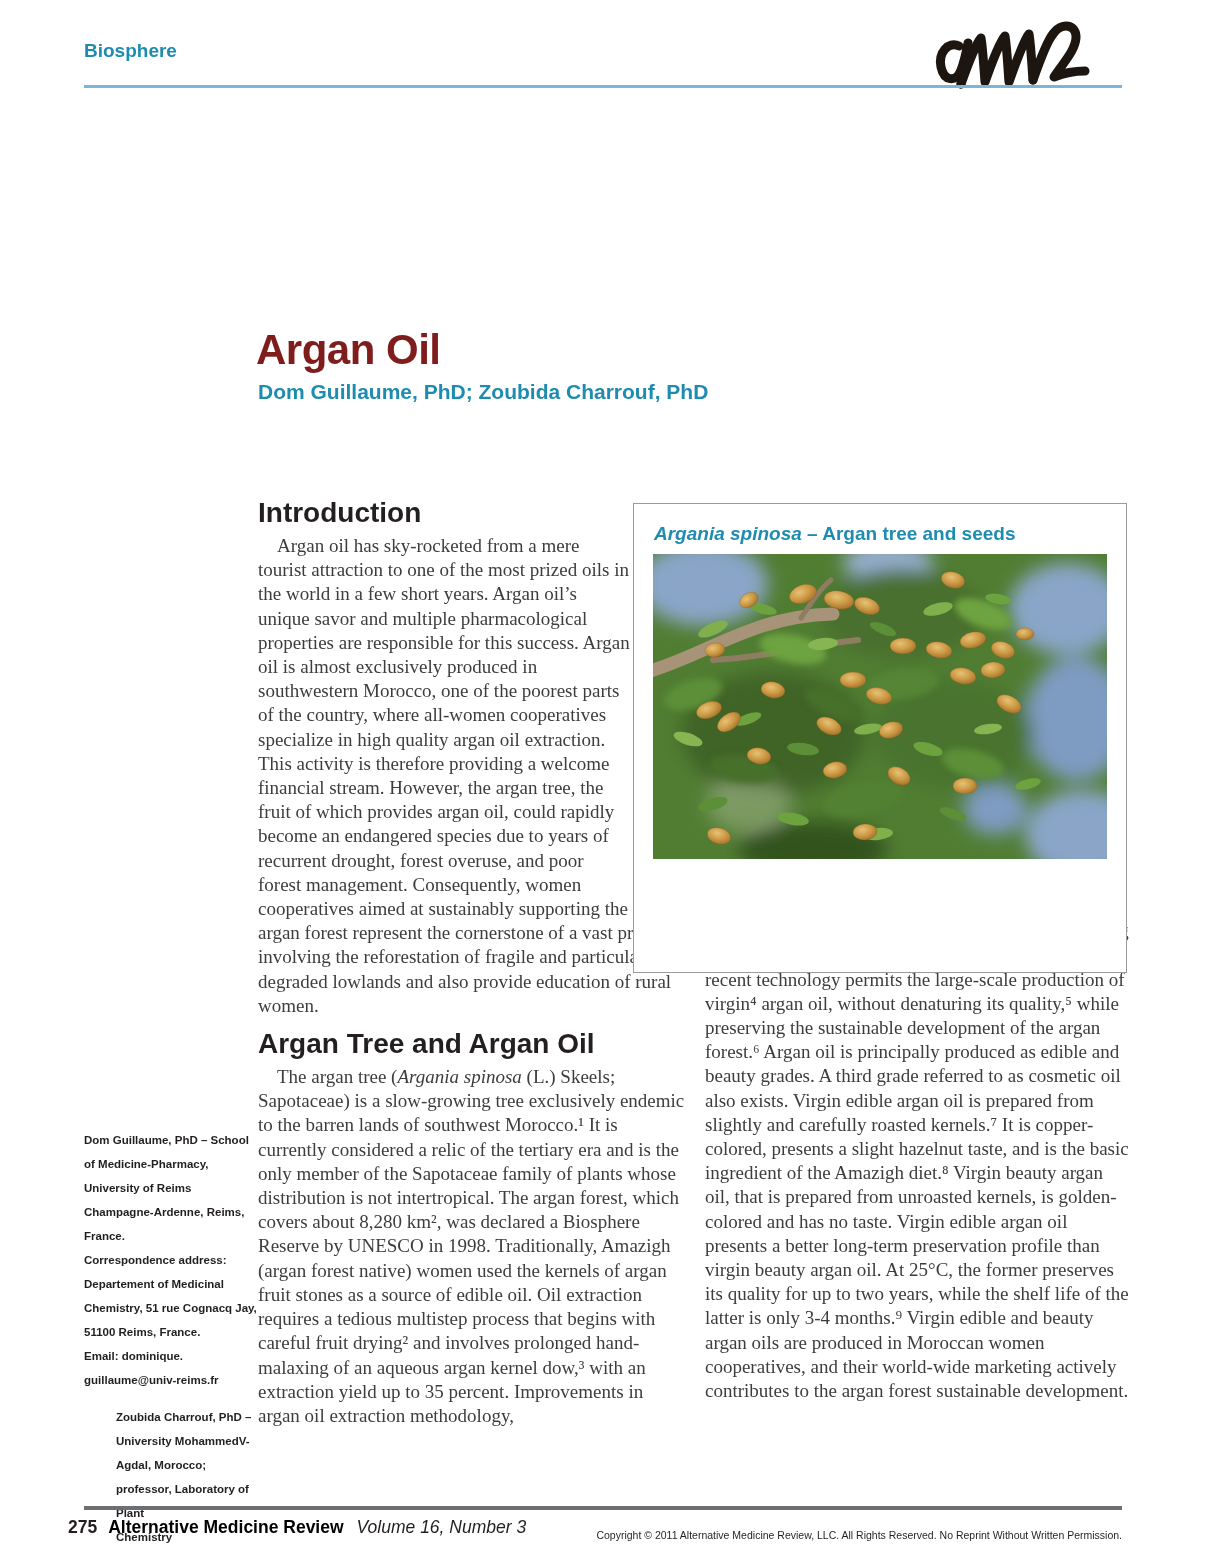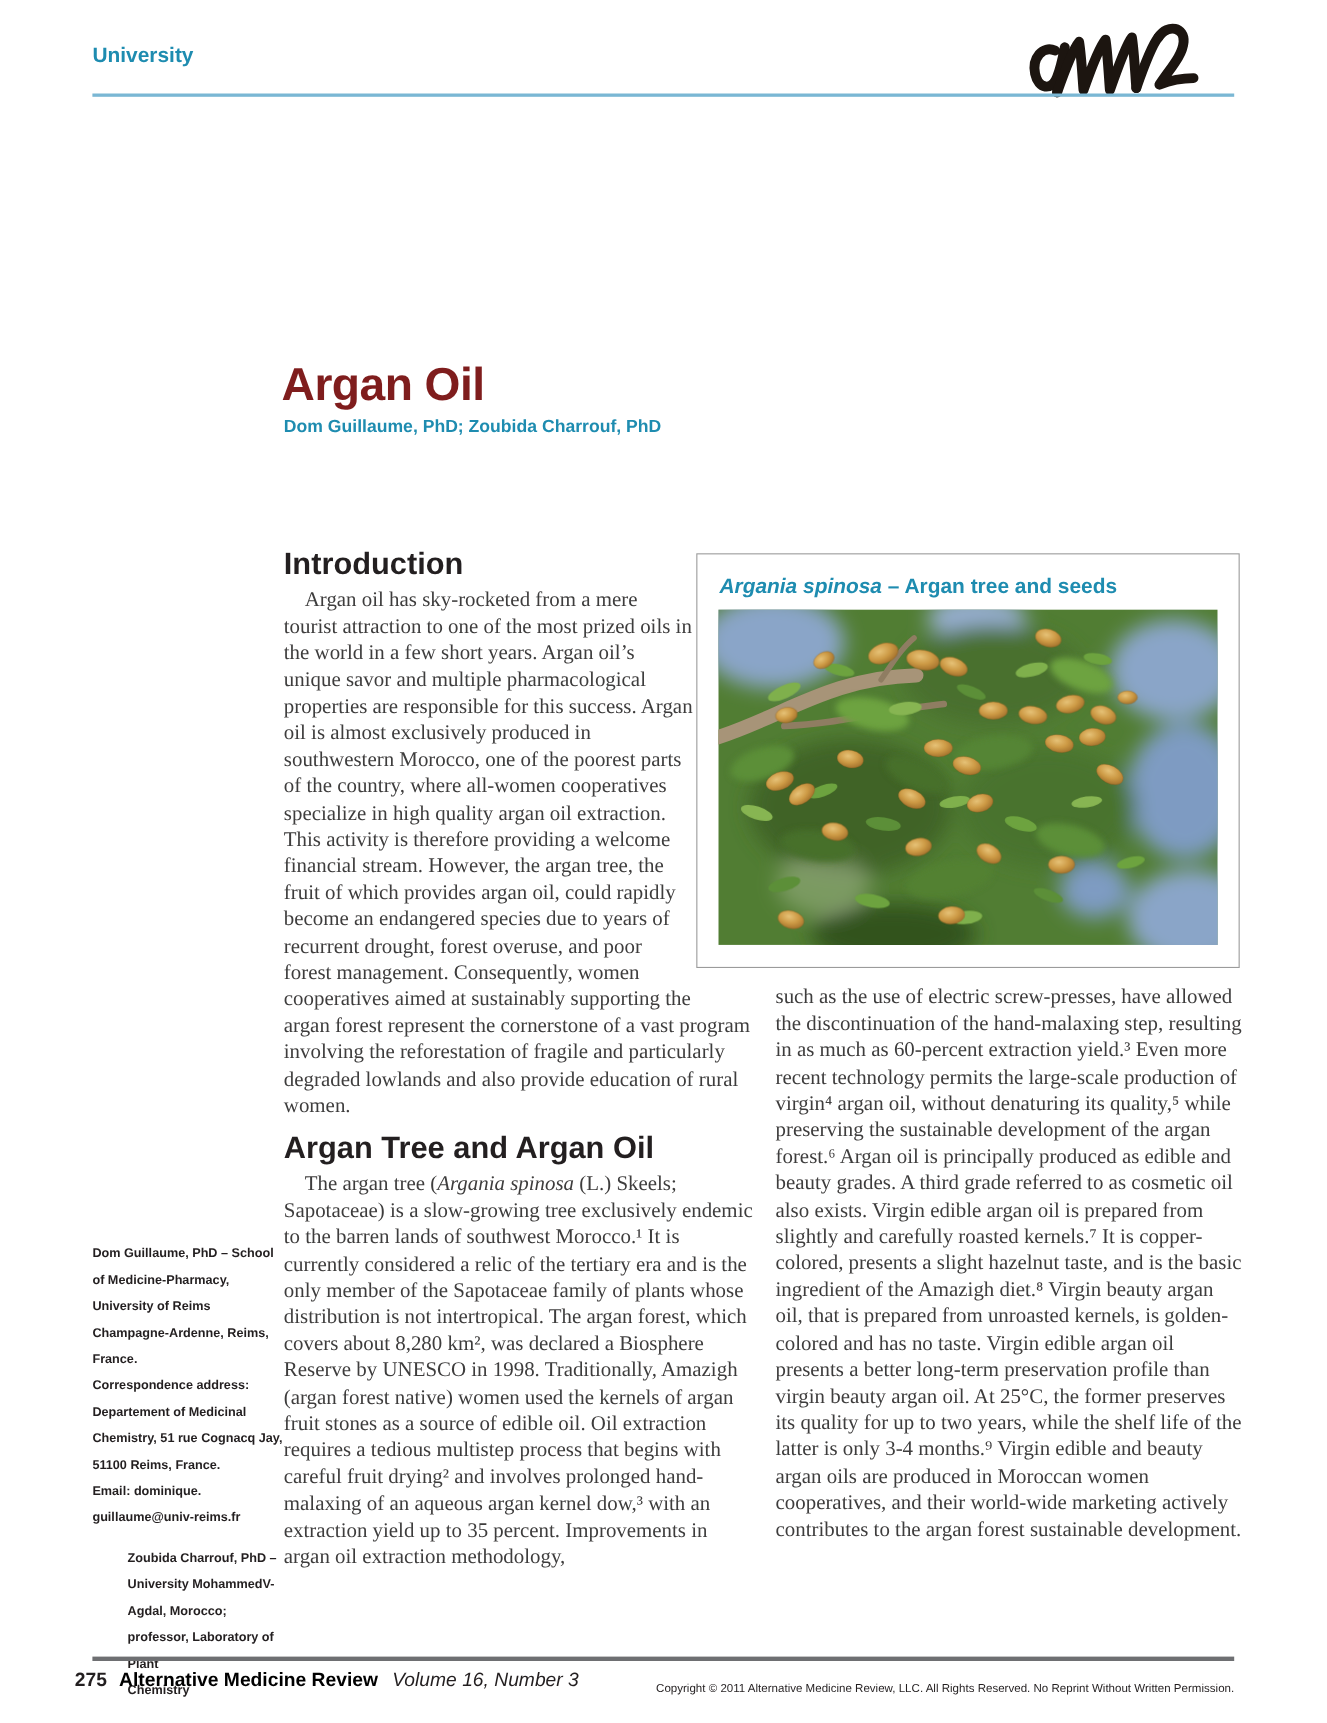--- a/index.html
+++ b/index.html
@@ -6,53 +6,53 @@
   .page{
     position:relative;width:1206px;height:1566px;background:#fff;overflow:hidden;
     font-family:"Liberation Sans", sans-serif;color:#231f20;
   }
   
   .kicker{position:absolute;left:84px;top:40px;font-size:19px;font-weight:bold;color:#1e8cb0;}
   .header-rule{position:absolute;left:84px;top:85px;width:1038px;height:3px;background:#7ab7d4;}
   .logo{position:absolute;left:933px;top:18px;}
   
   .title{position:absolute;left:256px;top:298px;font-size:42px;font-weight:bold;color:#7f1d1d;letter-spacing:-0.5px;}
-  .authors{position:absolute;left:258px;top:380px;font-size:16px;font-weight:bold;color:#1e8cb0;}
+  .authors{position:absolute;left:258px;top:380px;font-size:21px;font-weight:bold;color:#1e8cb0;}
   
   .serif{font-family:"Liberation Serif","DejaVu Serif",serif;font-size:19px;line-height:24.2px;color:#3e3d3d;}
   .col-left{position:absolute;left:258px;top:500px;width:428px;}
   .col-right{position:absolute;left:705px;top:895px;width:424px;}
   .wrap-spacer{float:right;width:56px;height:420px;}
   h2.sect{font-family:"Liberation Sans",sans-serif;font-size:28px;line-height:26px;font-weight:bold;color:#231f20;margin:0 0 8px 0;}
   h2.sect.second{margin-top:13px;}
   p.body{margin:0;text-indent:19px;}
   p.body.noindent{text-indent:0;}
   .it{font-style:italic;}
   
-  .figure{position:absolute;left:633px;top:503px;width:494px;height:377px;border:1.5px solid #9b9b9b;background:#fff;box-sizing:border-box;}
+  .figure{position:absolute;left:633px;top:503px;width:494px;height:470px;border:1.5px solid #9b9b9b;background:#fff;box-sizing:border-box;}
   .fig-caption{margin:19px 0 9px 20px;font-size:19px;font-weight:bold;color:#1e8cb0;}
   .fig-photo{display:block;margin-left:19px;}
   
   .margin-note{position:absolute;left:84px;top:1128px;width:184px;font-size:11.5px;line-height:24px;font-weight:bold;color:#231f20;}
   .margin-note p{margin:0;white-space:pre-line;}
   .margin-note p + p{margin-top:13px;margin-left:32px;}
   
   .footer-rule{position:absolute;left:84px;top:1506px;width:1038px;height:4px;background:#6e6f72;}
   .footer-left{position:absolute;left:68px;top:1517px;display:flex;align-items:baseline;}
   .page-num{font-size:17.5px;font-weight:bold;color:#231f20;}
   .journal{font-size:17.5px;font-weight:bold;color:#000000;margin-left:11px;}
   .issue{font-size:17.5px;font-weight:normal;color:#231f20;margin-left:13px;font-style:italic;}
   .copyright{position:absolute;right:84px;top:1529px;font-size:10.5px;color:#231f20;white-space:nowrap;}
 </style>
 </head>
 <body>
 
 <div class="page">
 
-  <div class="kicker">University</div>
+  <div class="kicker">Biosphere</div>
   <div class="logo">
     <svg width="190" height="78" viewBox="0 0 190 78" aria-hidden="true">
       <g fill="none" stroke="#1c1510" stroke-width="9" stroke-linecap="round" stroke-linejoin="round">
         <path d="M26 28 C15 23 5 35 8 49 C11 63 23 65 28 52 C32 42 34 30 35 25 C33 39 29 57 28 66"></path>
         <path d="M28 66 C35 46 43 26 48 20 C50 32 51 52 52 64 C59 44 67 24 72 18 C74 30 75 52 76 64 C83 44 91 22 96 16 C98 28 99 50 100 62"></path>
         <path d="M100 62 C107 42 115 22 120 16"></path>
         <path d="M120 16 C129 3 144 7 143 20 C142 33 130 45 121 59 C131 55 143 53 152 53"></path>
       </g>
     </svg>
   </div>

